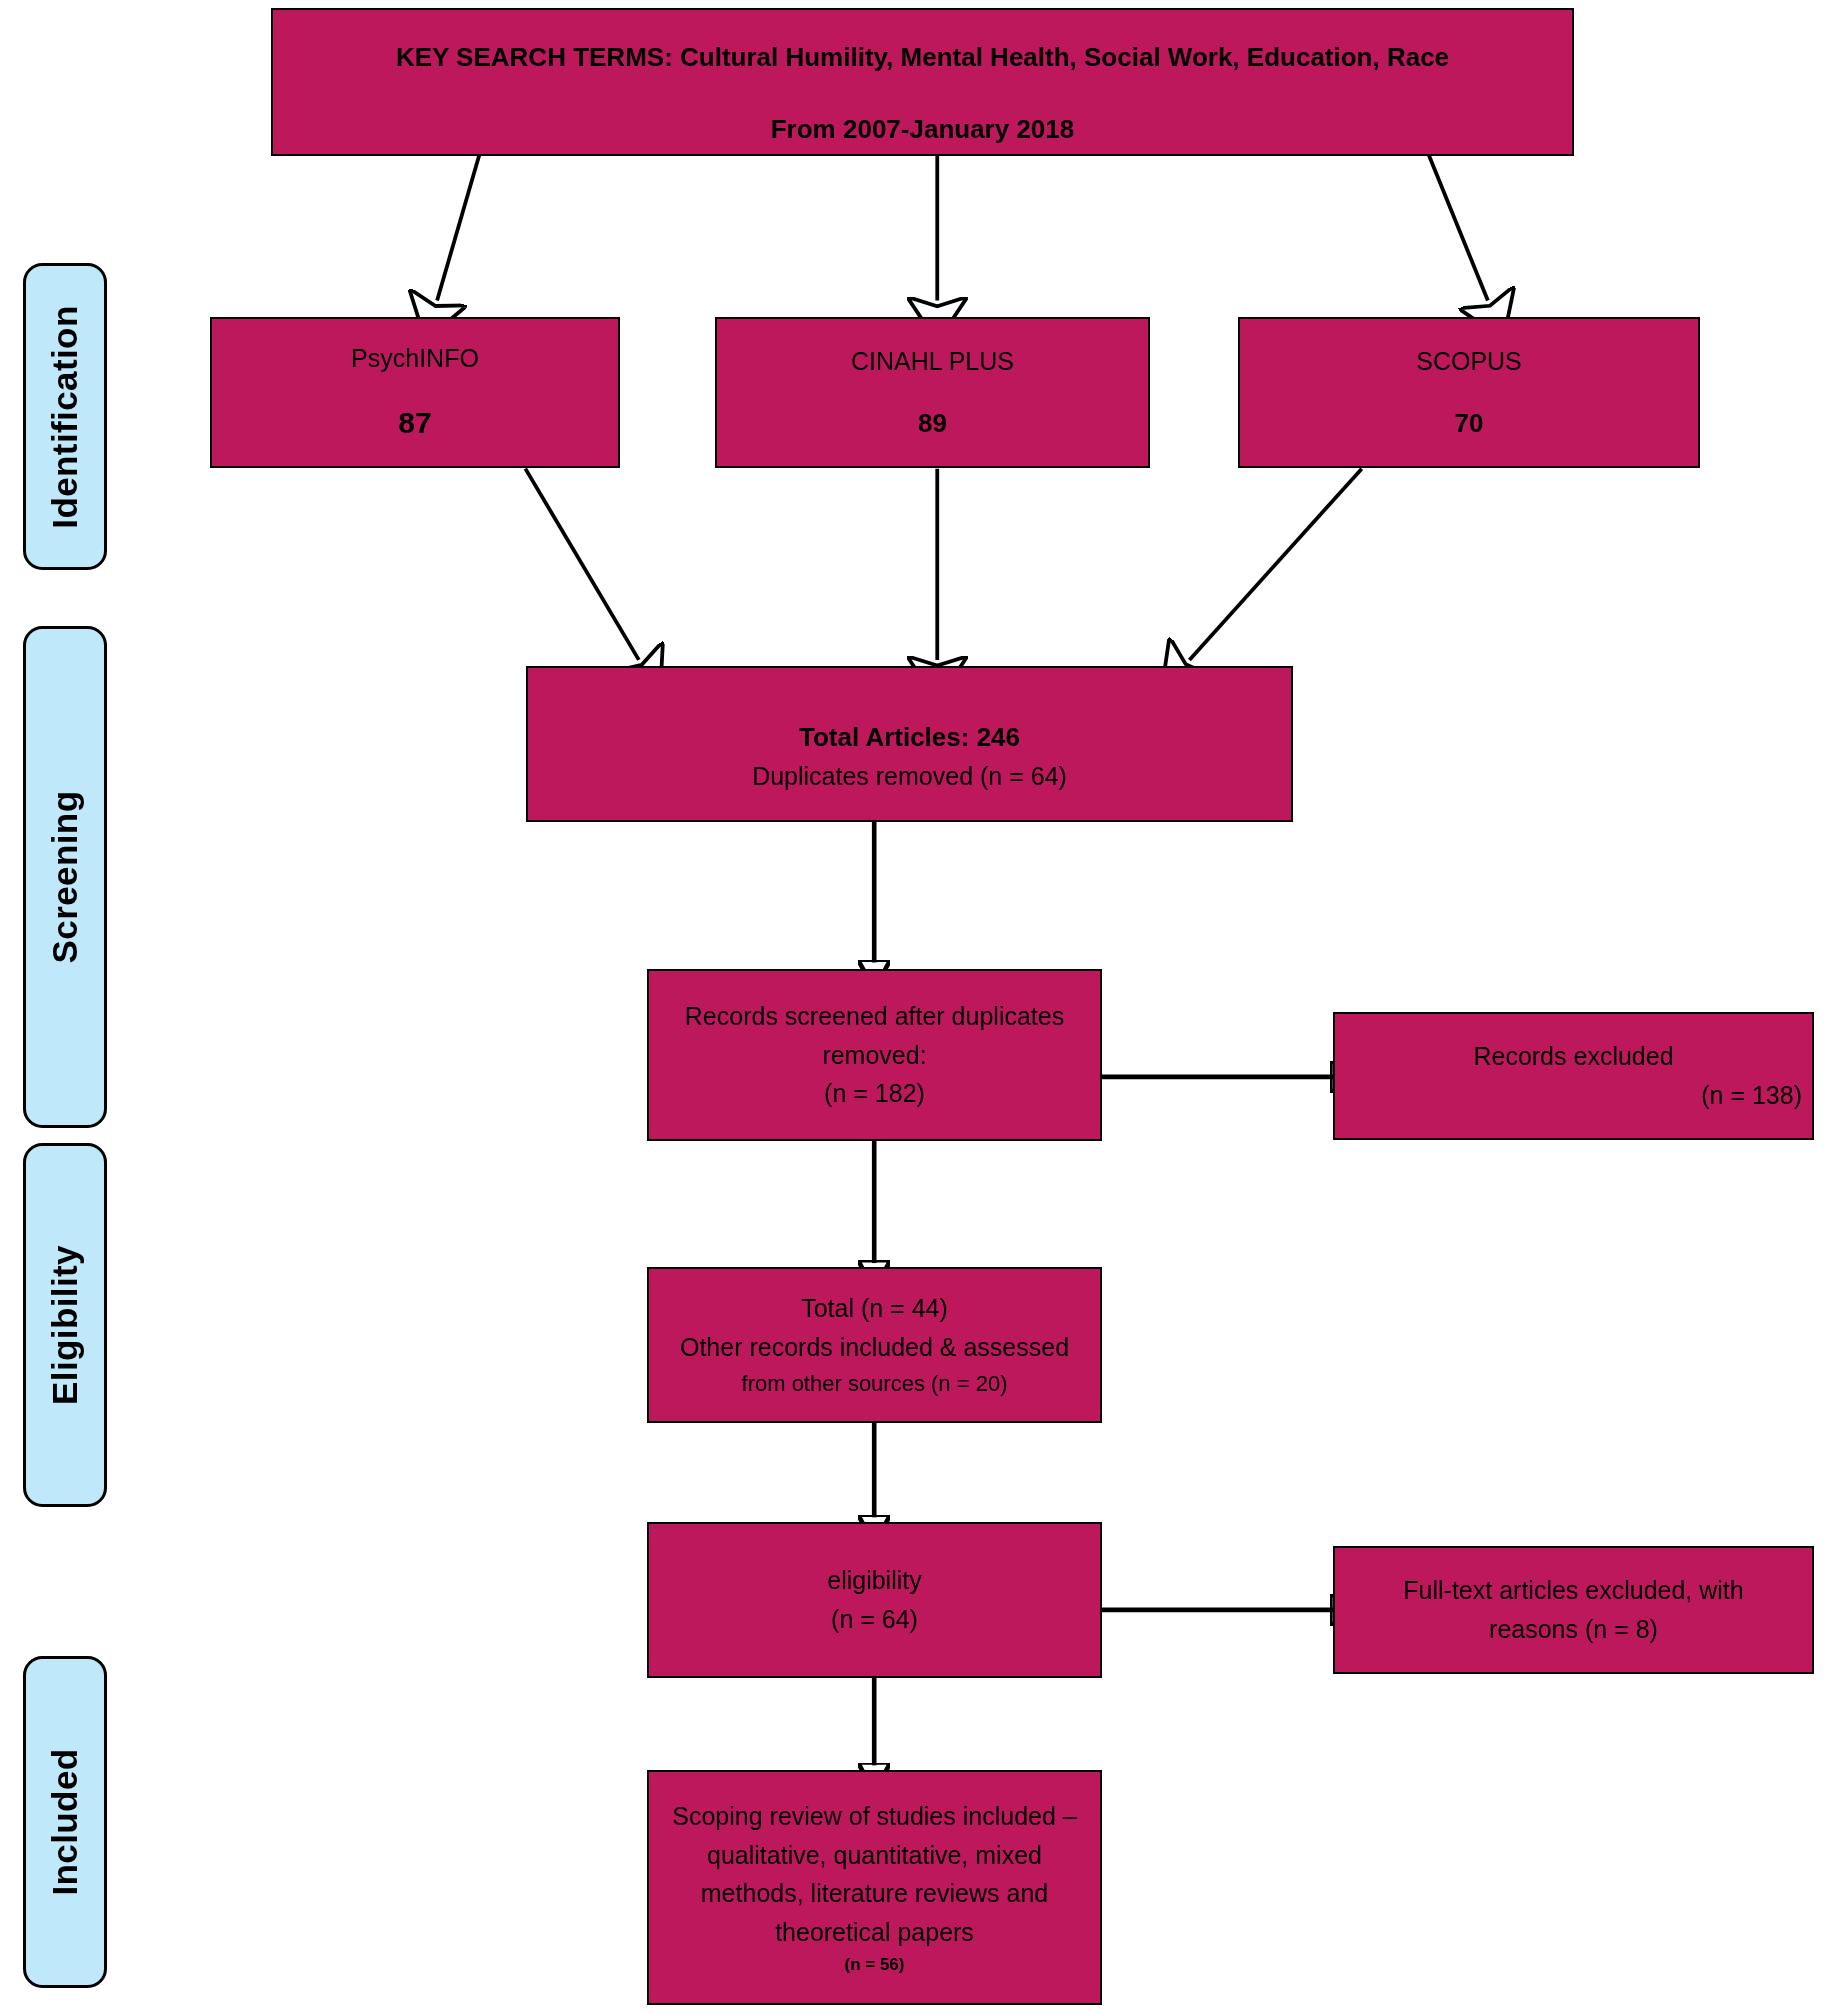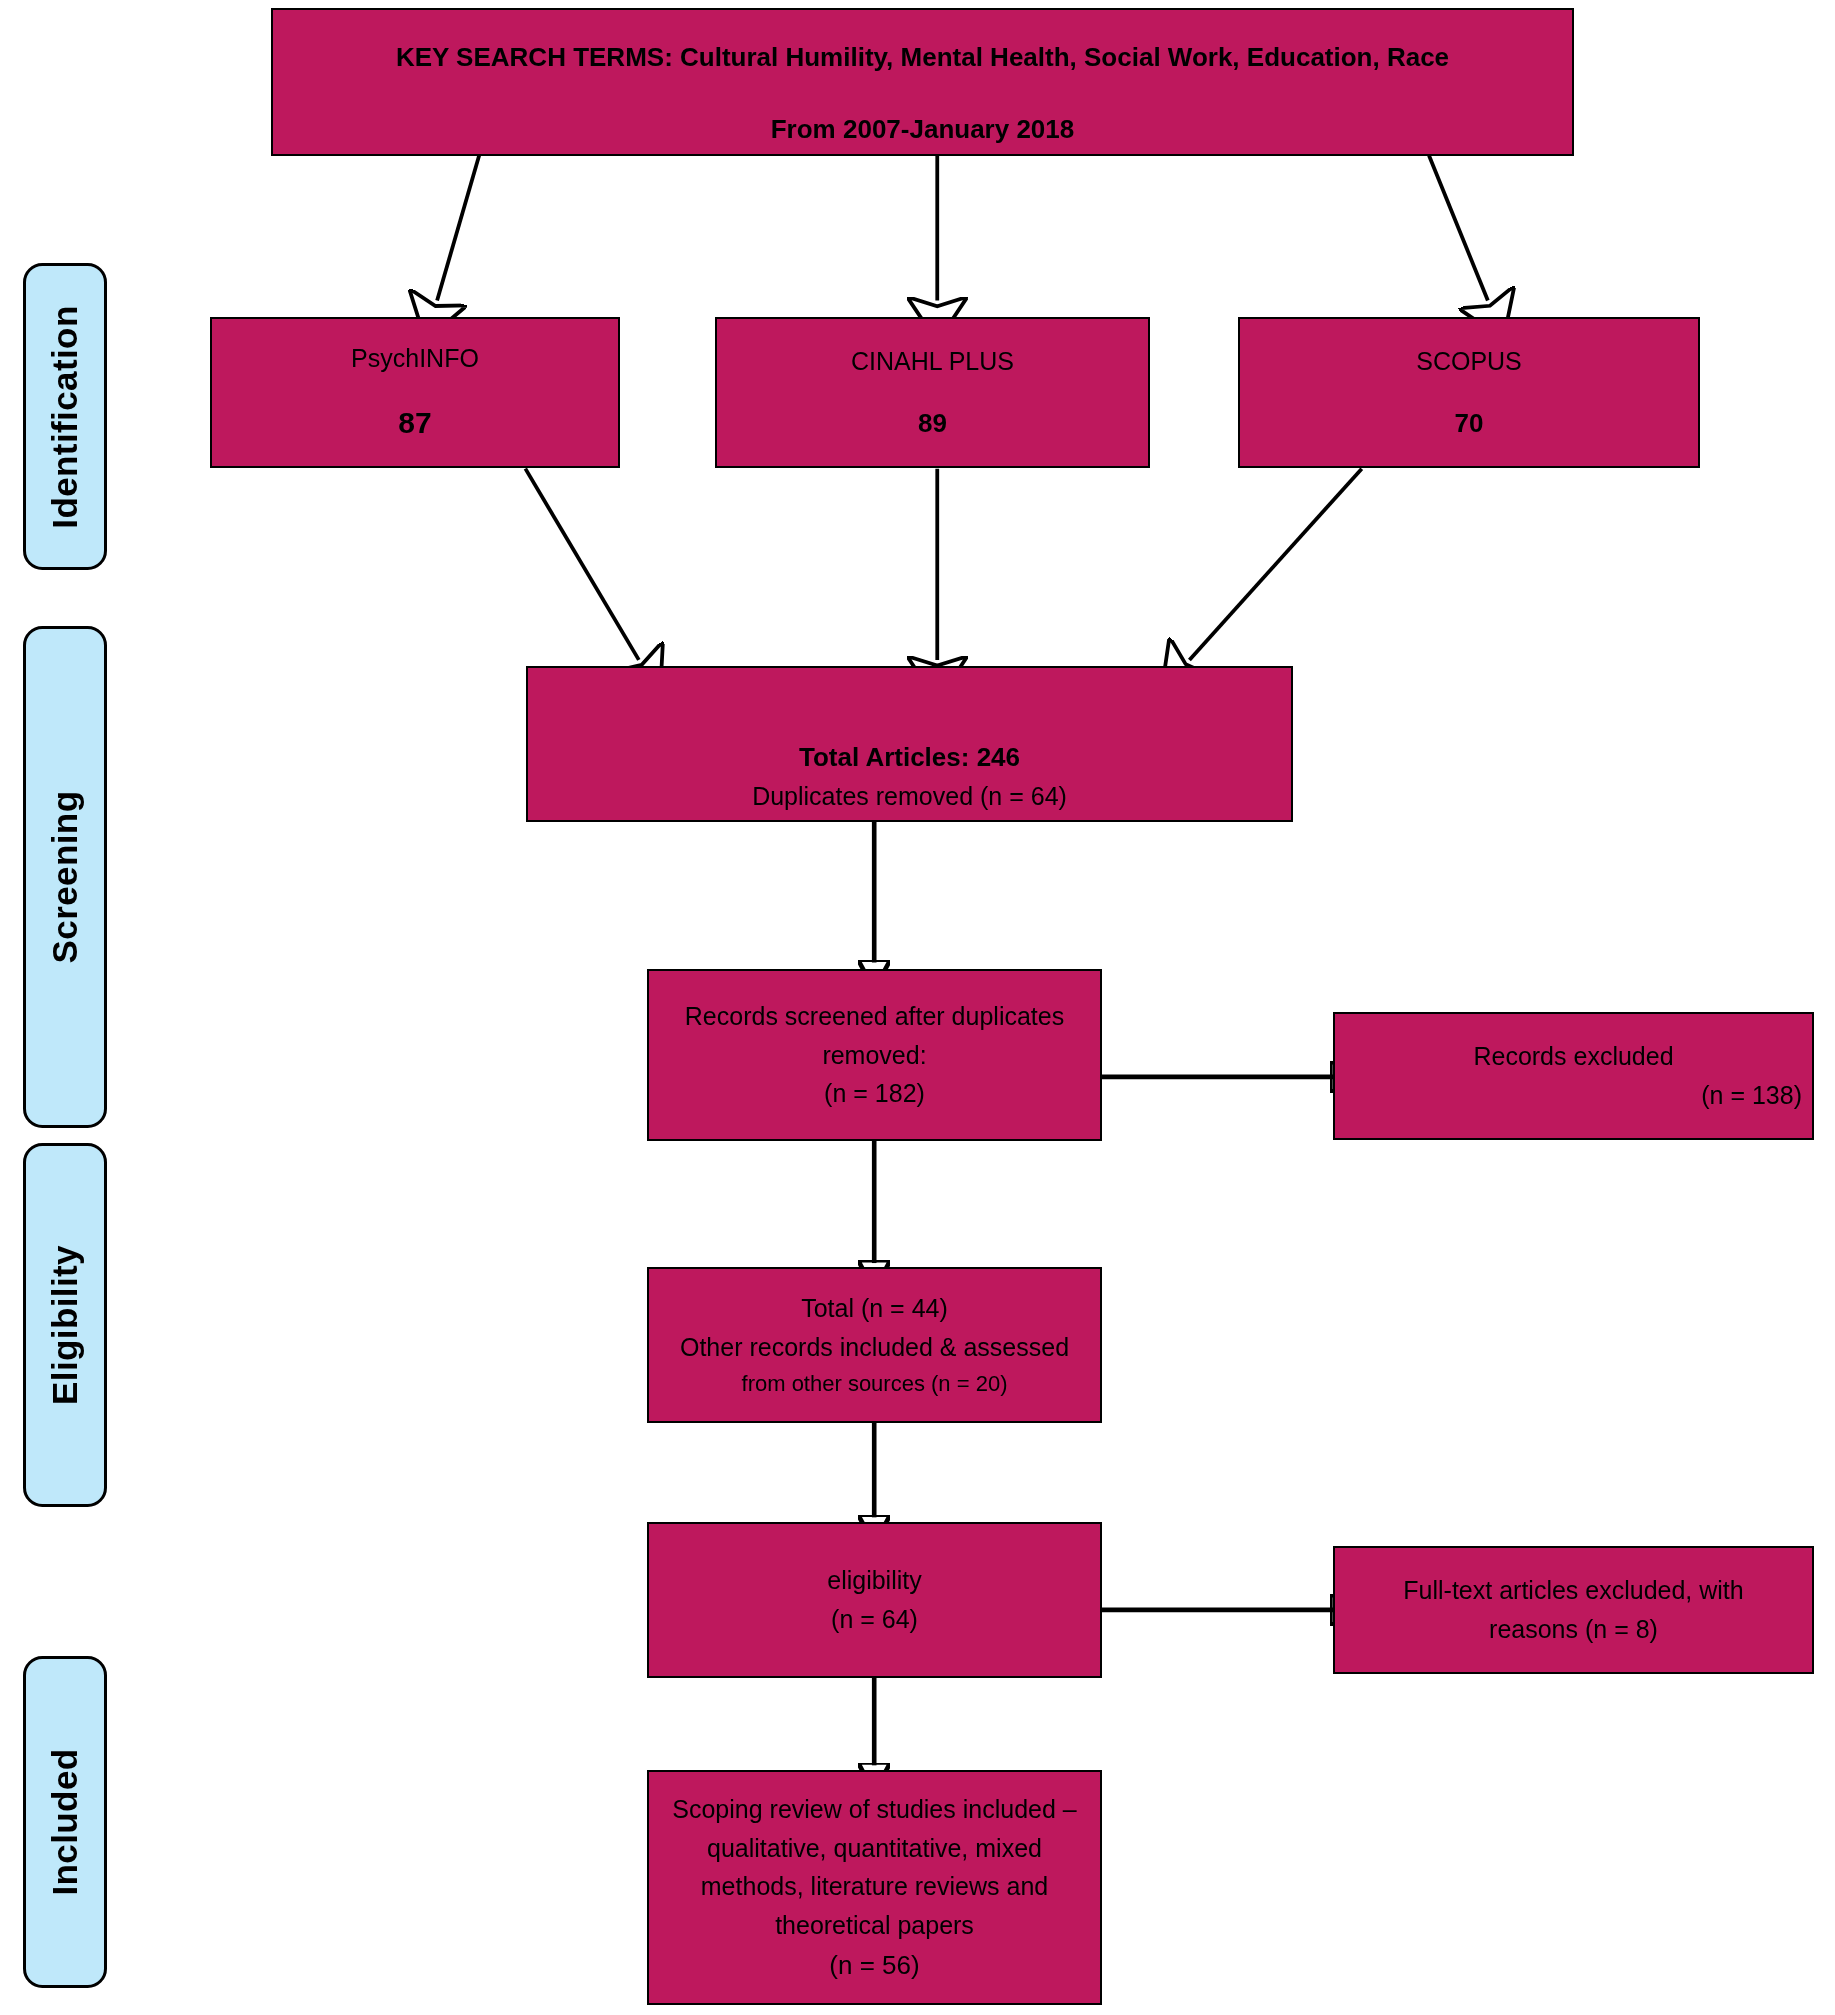--- a/index.html
+++ b/index.html
@@ -132,21 +132,21 @@
   <div class="box" style="left:715px; top:317px; width:435px; height:151px;">
     <span class="ln" style="font-size:25px; margin-bottom:22px;">CINAHL PLUS</span>
     <span class="ln bold" style="font-size:26px;">89</span>
   </div>
 
   <div class="box" style="left:1238px; top:317px; width:462px; height:151px;">
     <span class="ln" style="font-size:25px; margin-bottom:22px;">SCOPUS</span>
     <span class="ln bold" style="font-size:26px;">70</span>
   </div>
 
-  <div class="box" style="left:526px; top:666px; width:767px; height:156px; justify-content:flex-end; padding-top:29px;">
+  <div class="box" style="left:526px; top:666px; width:767px; height:156px; justify-content:center; padding-top:29px;">
     <span class="ln bold" style="font-size:26px;">Total Articles: 246</span>
     <span class="ln" style="font-size:25px;">Duplicates removed (n = 64)</span>
   </div>
 
   <div class="box" style="left:647px; top:969px; width:455px; height:172px;">
     <span class="ln" style="font-size:25px;">Records screened after duplicates</span>
     <span class="ln" style="font-size:25px;">removed:</span>
     <span class="ln" style="font-size:25px;">(n = 182)</span>
   </div>
 
@@ -169,17 +169,17 @@
   <div class="box" style="left:1333px; top:1546px; width:481px; height:128px;">
     <span class="ln" style="font-size:25px;">Full-text articles excluded, with</span>
     <span class="ln" style="font-size:25px;">reasons (n = 8)</span>
   </div>
 
   <div class="box" style="left:647px; top:1770px; width:455px; height:235px;">
     <span class="ln" style="font-size:25px;">Scoping review of studies included –</span>
     <span class="ln" style="font-size:25px;">qualitative, quantitative, mixed</span>
     <span class="ln" style="font-size:25px;">methods, literature reviews and</span>
     <span class="ln" style="font-size:25px;">theoretical papers</span>
-    <span class="ln" style="font-size:26px;">(n = 56)</span>
+    <span class="ln" style="font-size:17px;font-weight:bold;">(n = 56)</span>
   </div>
 
 </div>
 
 
 </body></html>

